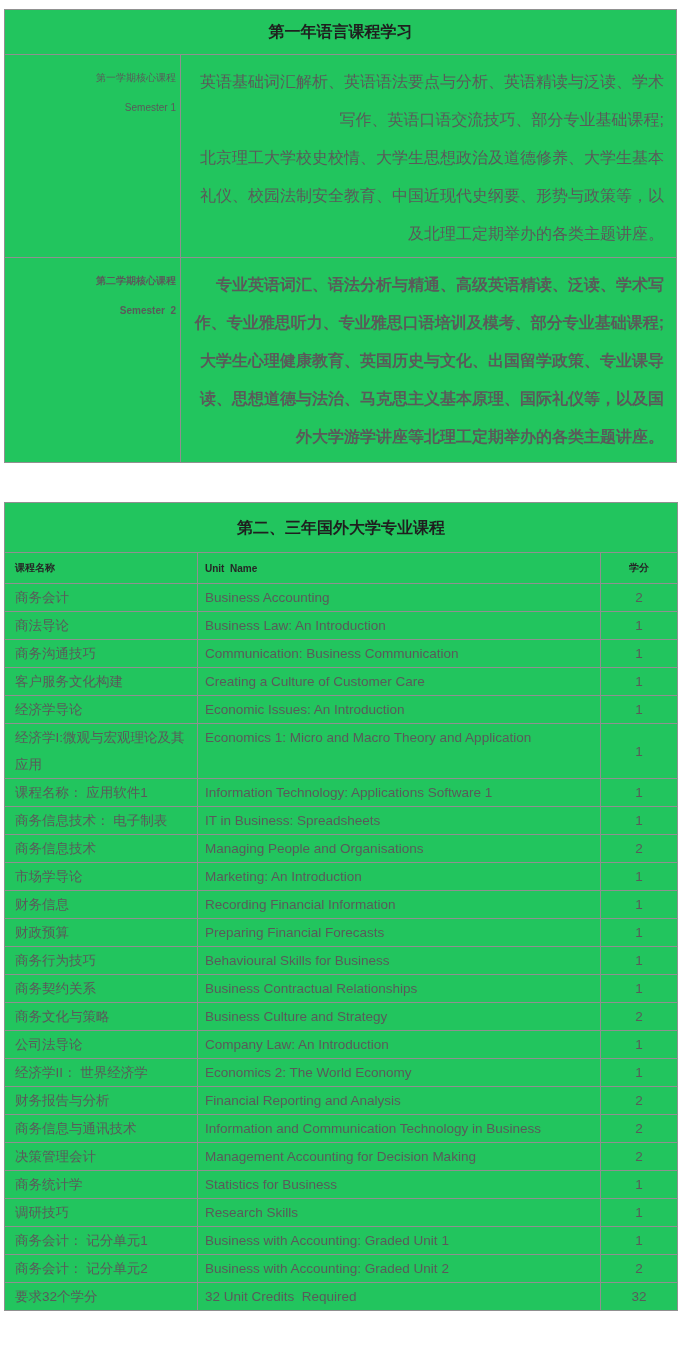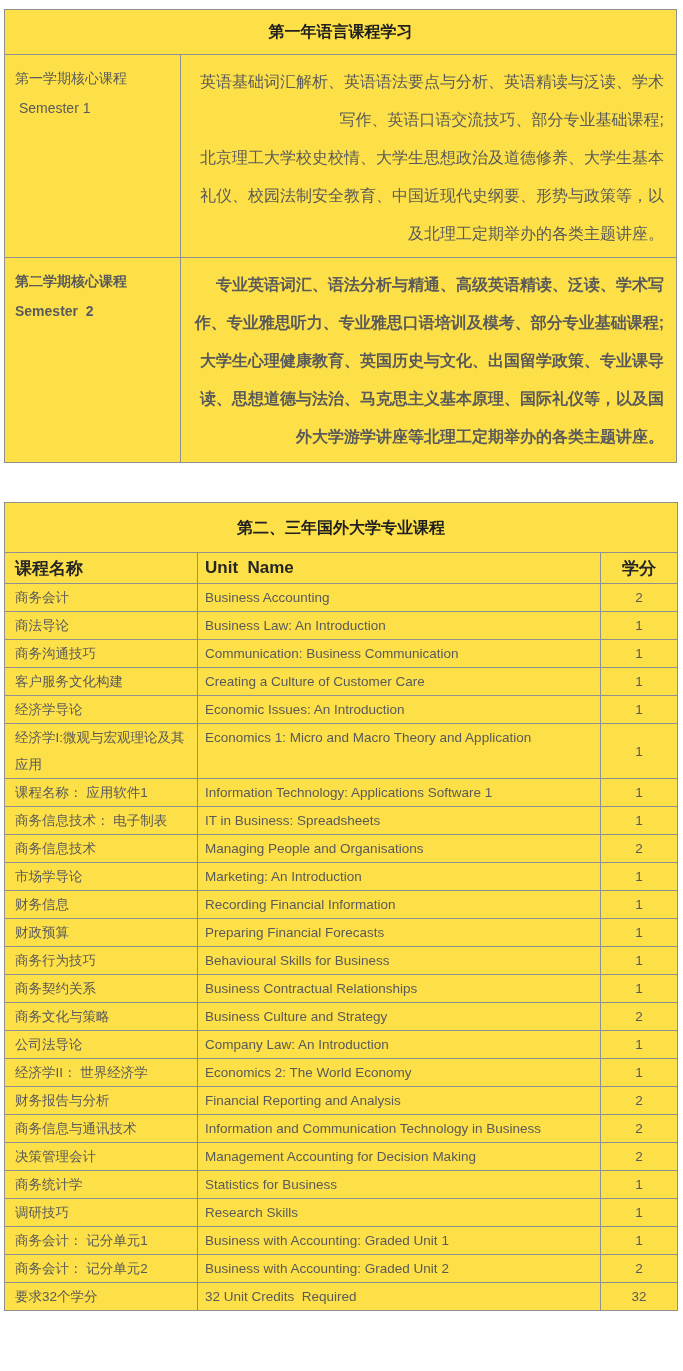--- a/index.html
+++ b/index.html
@@ -14,21 +14,21 @@
     height:1371px;
     background:#ffffff;
     font-family:"Liberation Sans","DejaVu Sans",sans-serif;
     color:var(--body_text);
   }
   .doc{padding:9px 6px 0 4px;}
   table{
     border-collapse:collapse;
     table-layout:fixed;
     width:673px;
-    background:#fde047;
+    background:#22c55e;
     padding-left:45px;
   }
   td,th{
     border:1px solid var(--border);
     white-space:pre-wrap;
     overflow:hidden;
   }
   .table-gap{height:39px;}
 
   
@@ -37,22 +37,23 @@
     text-align:center;
     vertical-align:middle;
     font-size:16px;
     font-weight:bold;
     color:var(--heading_text);
   }
   .t1 .col-label{width:176px;}
   .t1 .label-cell{
     vertical-align:top;
     padding:8px 4px 4px 10px;
-    font-size:14px;
+    font-size:10px;
     line-height:30px;
+    text-align:right;
   }
   .t1 .content-cell{
     vertical-align:top;
     padding:8px 12px 4px 12px;
     font-size:16px;
     line-height:38px;
     text-align:right;
   }
   .t1 .row-s1 td{height:180px;}
   .t1 .row-s2 td{height:205px;font-weight:bold;}
@@ -64,21 +65,21 @@
     vertical-align:middle;
     font-size:16px;
     font-weight:bold;
     color:var(--heading_text);
   }
   .t2 .col-cn{width:193px;}
   .t2 .col-en{width:403px;}
   .t2 .col-cr{width:77px;}
   .t2 th{
     height:31px;
-    font-size:17px;
+    font-size:10px;
     font-weight:bold;
     color:#262626;
     text-align:left;
     vertical-align:middle;
     padding:0 4px 0 10px;
   }
   .t2 th.hdr-en{padding-left:7px;}
   .t2 th.hdr-cr{text-align:center;padding:0;}
   .t2 td{
     height:27px;

